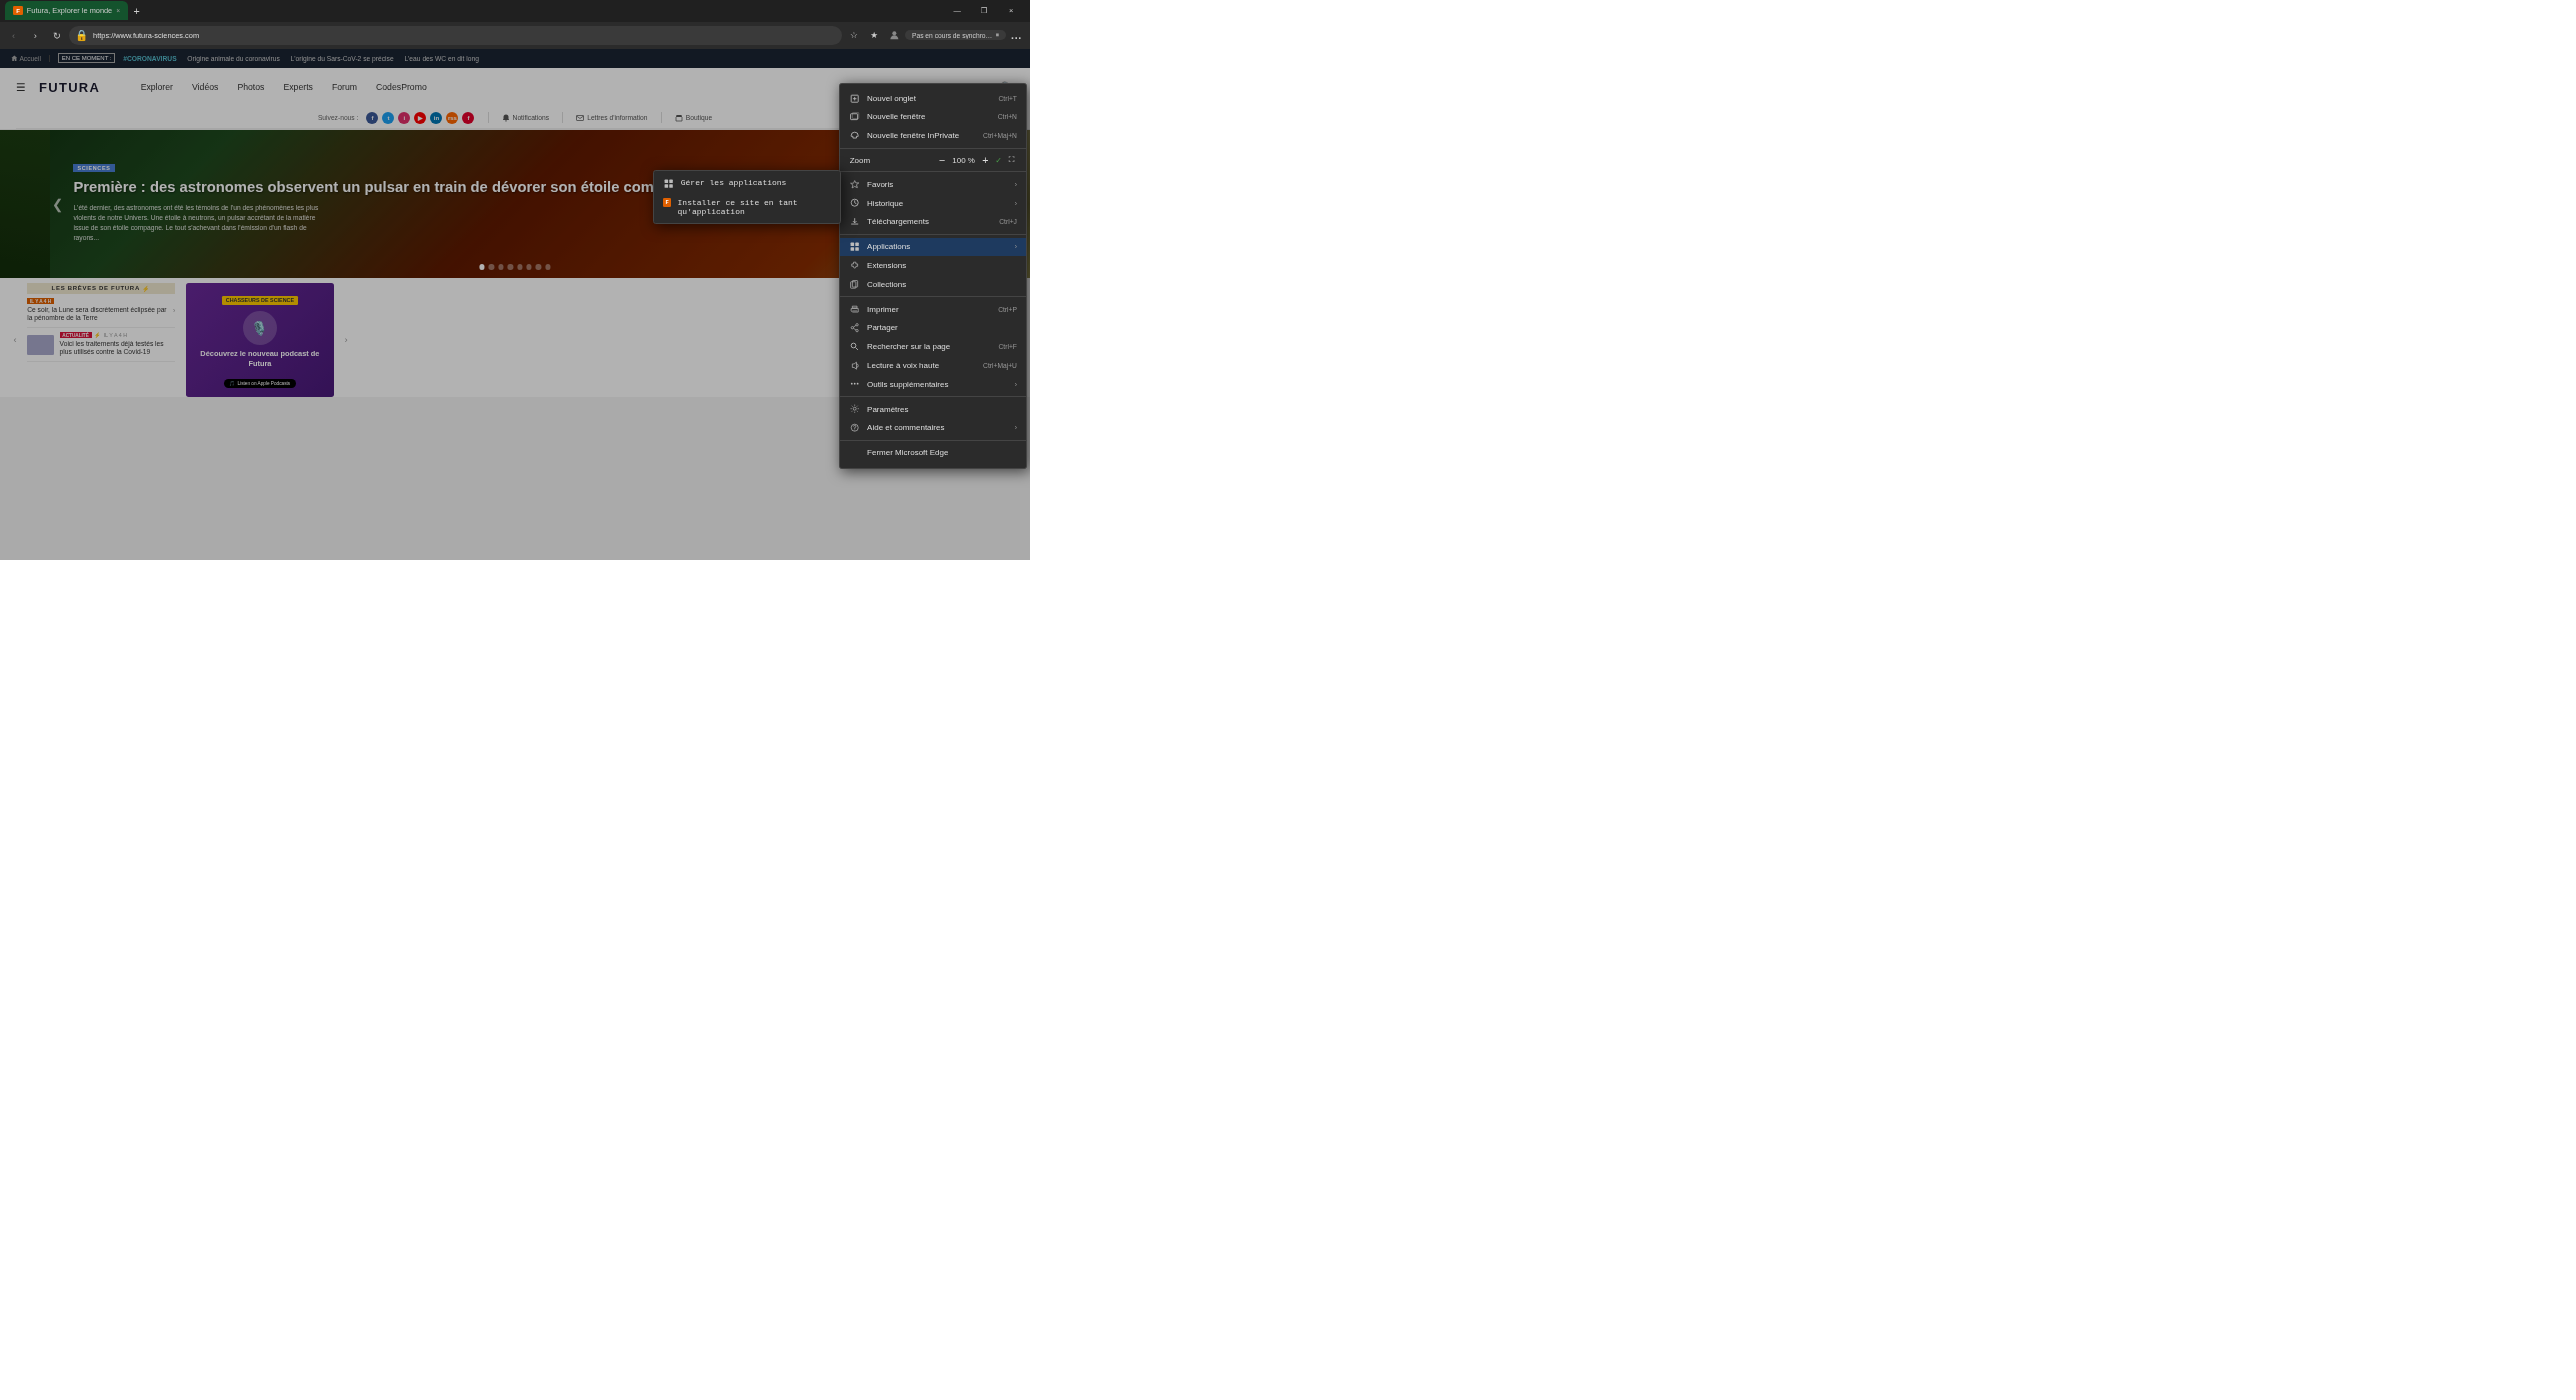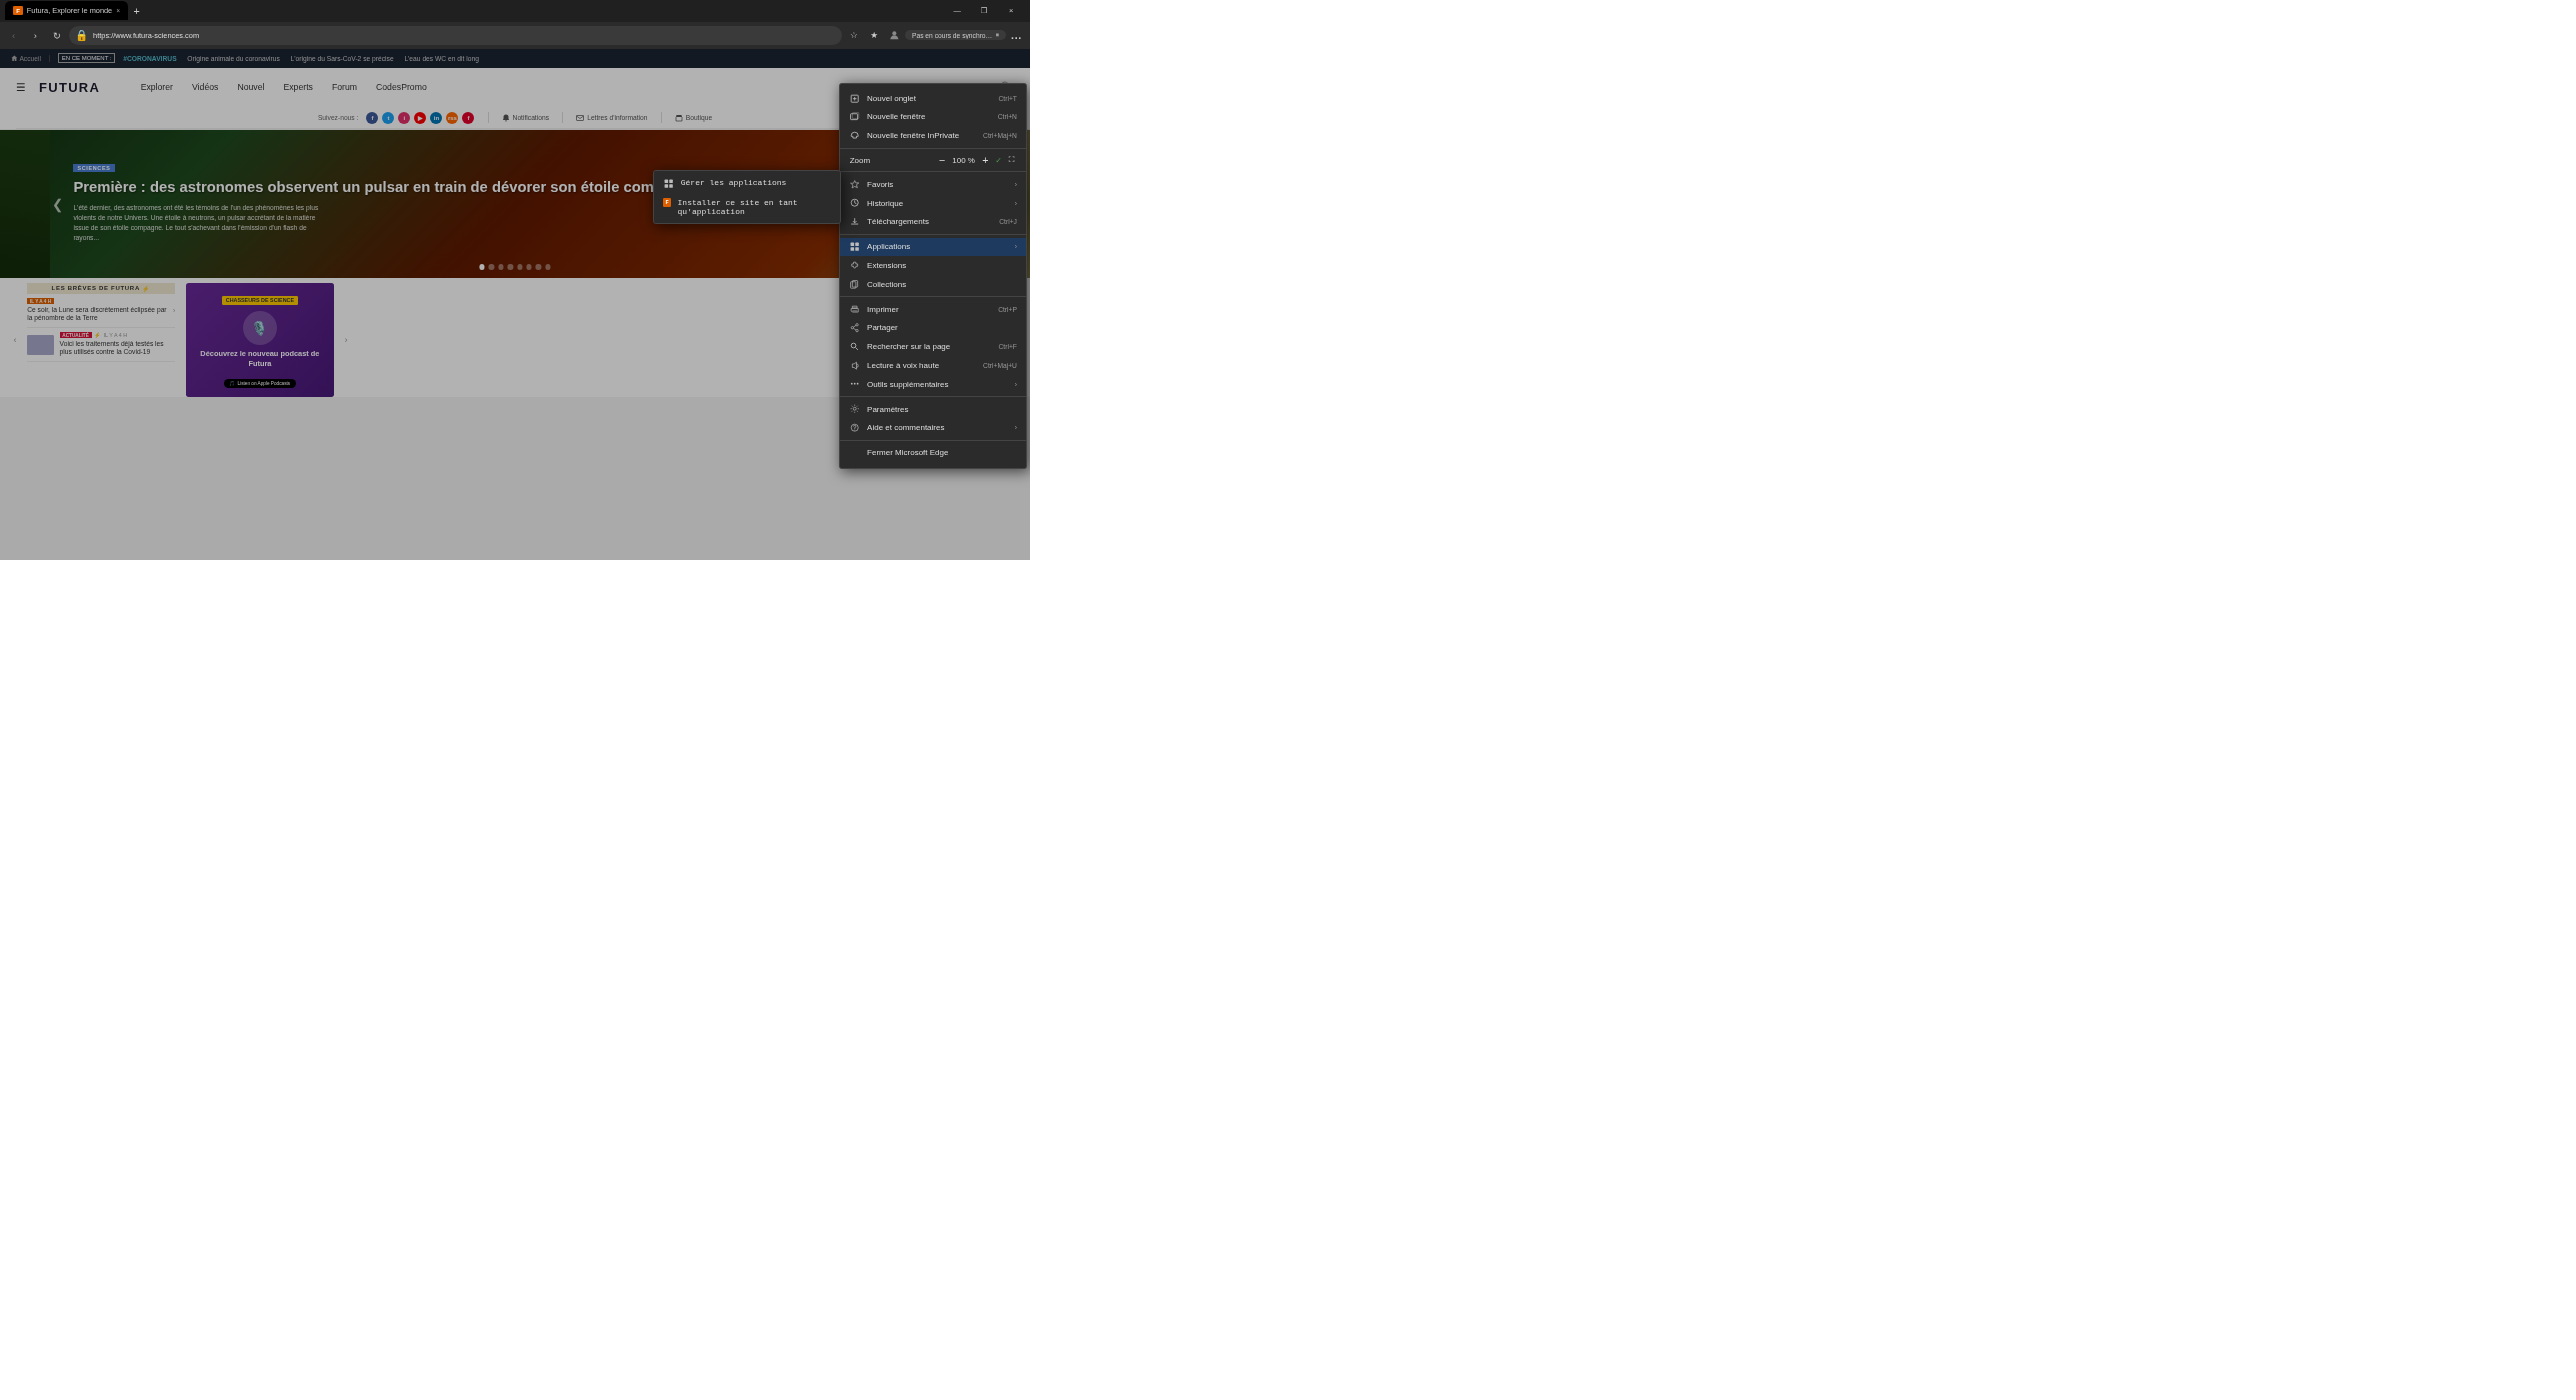--- a/index.html
+++ b/index.html
@@ -3,21 +3,21 @@
   <meta charset="utf-8">
   <style>
     * { margin: 0; padding: 0; box-sizing: border-box; }
     body { font-family: 'Segoe UI', Arial, sans-serif; background: #fff; overflow: hidden; width: 1030px; height: 560px; transform-origin: top left; }
 
     
     .browser-frame { width: 100%; height: 100%; display: flex; flex-direction: column; }
     .title-bar { background: #202020; height: 21.5px; display: flex; align-items: center; padding: 0 5.4px; gap: 2.7px; }
     .tab-area { display: flex; align-items: flex-end; flex: 1; }
     .tab { background: #3a3a3a; border-radius: 5.4px 5.4px 0 0; padding: 2.7px 8px; display: flex; align-items: center; gap: 4px; min-width: 121px; height: 19px; }
-    .tab.active { background: #000000; }
+    .tab.active { background: #14532d; }
     .tab-favicon { width: 9.4px; height: 9.4px; background: #e06000; border-radius: 1.3px; flex-shrink: 0; display: flex; align-items: center; justify-content: center; color: #fff; font-size: 6px; font-weight: bold; }
     .tab-title { color: #ccc; font-size: 7.4px; white-space: nowrap; overflow: hidden; text-overflow: ellipsis; max-width: 94px; }
     .tab-close { color: #999; font-size: 6.7px; margin-left: auto; cursor: pointer; }
     .new-tab-btn { color: #ccc; font-size: 10.7px; padding: 0 5.4px; cursor: pointer; align-self: center; }
     .title-bar-controls { margin-left: auto; display: flex; gap: 0; }
     .title-ctrl { width: 27px; height: 19px; display: flex; align-items: center; justify-content: center; color: #ccc; font-size: 7.4px; cursor: pointer; }
 
     .nav-bar { background: #2b2b2b; height: 27px; display: flex; align-items: center; padding: 0 4px; gap: 2.7px; }
     .nav-btn { width: 19px; height: 19px; display: flex; align-items: center; justify-content: center; color: #ccc; font-size: 9.4px; cursor: pointer; border-radius: 2.7px; }
     .nav-btn.disabled { color: #666; cursor: default; }
@@ -196,21 +196,21 @@
         </div>
       </div>
 
       <div class="site-header">
         <div class="site-header-top">
           <span class="hamburger">☰</span>
           <span class="site-logo">FUTURA</span>
           <nav class="site-nav">
             <span class="site-nav-item">Explorer</span>
             <span class="site-nav-item">Vidéos</span>
-            <span class="site-nav-item">Nouvel</span>
+            <span class="site-nav-item">Photos</span>
             <span class="site-nav-item">Experts</span>
             <span class="site-nav-item">Forum</span>
             <span class="site-nav-item" style="display:flex;flex-direction:row;align-items:center;line-height:1.2;">
               <span>Codes</span>
               <span>Promo</span>
             </span>
           </nav>
           <span class="site-search">🔍</span>
         </div>
 

